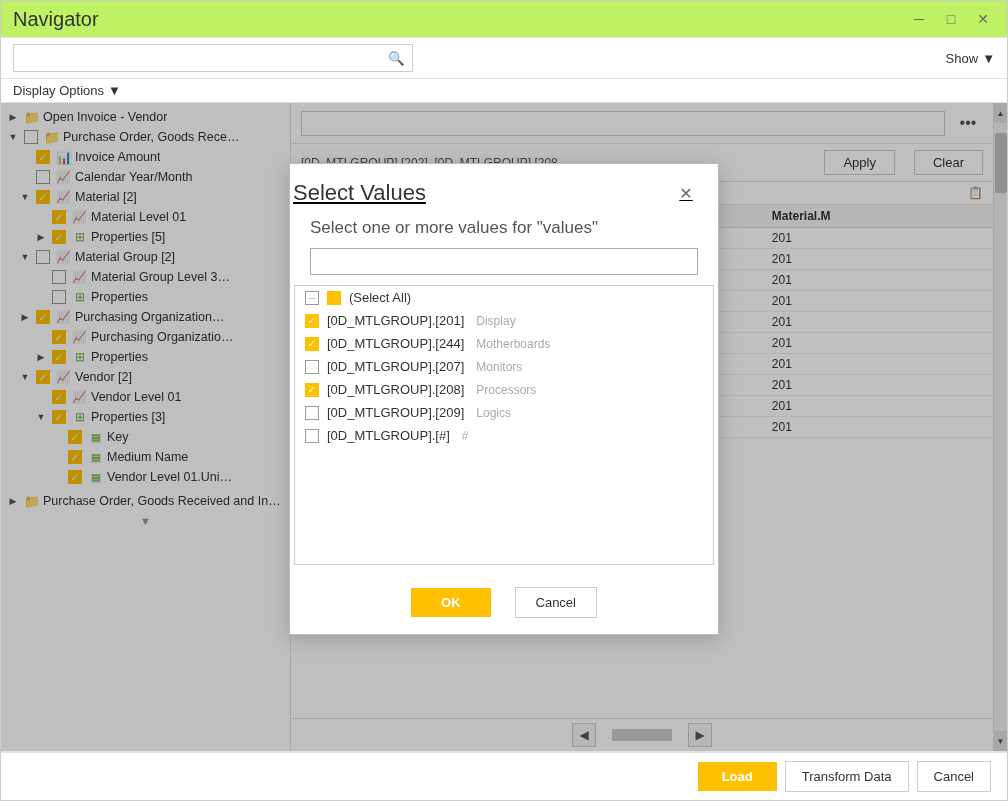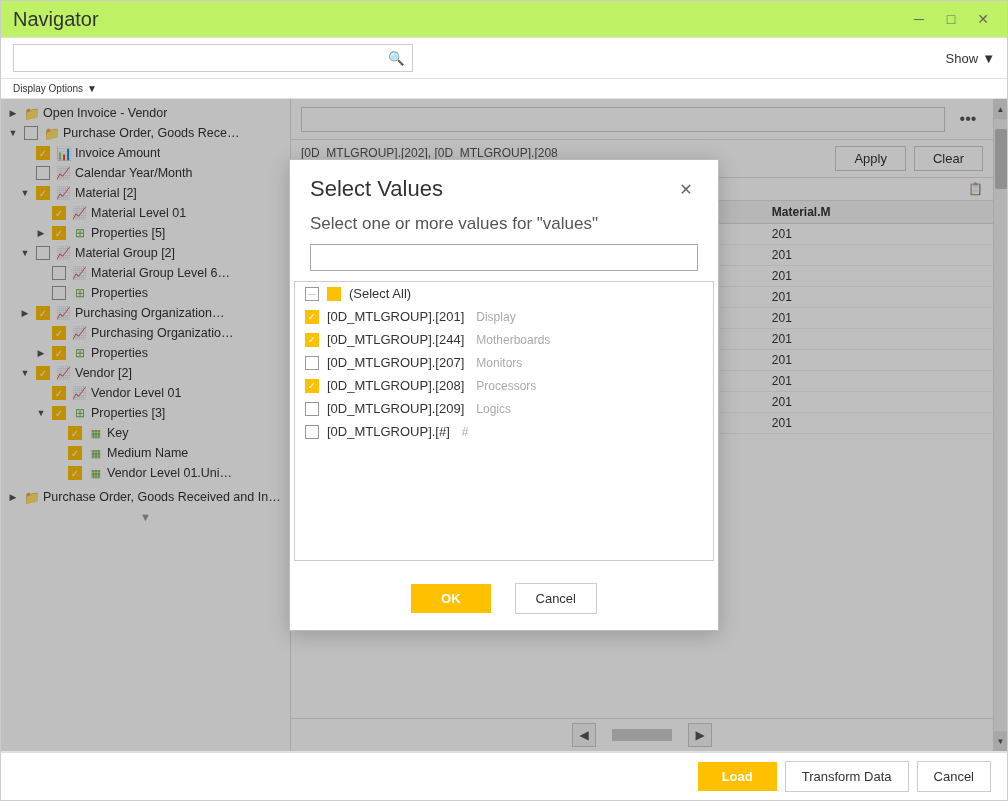--- a/index.html
+++ b/index.html
@@ -95,21 +95,21 @@
     }
 
     .display-options-bar {
       padding: 4px 12px;
       border-bottom: 1px solid #e0e0e0;
     }
     .display-options-btn {
       background: transparent;
       border: none;
       cursor: pointer;
-      font-size: 10px;
+      font-size: 13px;
       color: #333;
       display: flex;
       align-items: flex-end;
       gap: 4px;
     }
 
     .main-content {
       display: flex;
       flex: 1;
       overflow: hidden;
@@ -207,23 +207,23 @@
       cursor: pointer;
       font-size: 16px;
       color: #555;
       display: flex;
       align-items: center;
       justify-content: center;
     }
 
     .filter-bar {
       display: flex;
-      align-items: flex-start;
+      align-items: center;
       padding: 6px 10px;
-      gap: 8px;
+      gap: 19px;
       border-bottom: 1px solid #e0e0e0;
     }
     .filter-tag {
       display: flex;
       align-items: center;
       gap: 4px;
       font-size: 12px;
       color: #555;
       flex: 1;
       overflow: hidden;
@@ -388,21 +388,22 @@
       width: 430px;
       border: 1px solid #bbb;
       box-shadow: 0 4px 20px rgba(0,0,0,0.2);
       display: flex;
       flex-direction: column;
     }
     .modal-header {
       display: flex;
       align-items: center;
       justify-content: space-between;
-      padding: 16px 20px 8px 20px;
+      padding: 16px 20px 8px 3px;
+      text-decoration: underline;
     }
     .modal-title {
       font-size: 22px;
       font-weight: 300;
       color: #333;
     }
     .modal-close {
       width: 24px;
       height: 24px;
       border: none;
@@ -593,21 +594,21 @@
           <span class="tree-expand">▼</span>
           <span class="tree-checkbox partial"></span>
           <span class="tree-icon" style="color:#ffc000;font-size:12px;">📈</span>
           <span class="tree-label">Material Group [2]</span>
         </div>
 
         <div class="tree-item tree-indent-2">
           <span class="tree-expand"></span>
           <span class="tree-checkbox" style="border:1px solid #999;width:14px;height:14px;display:inline-block;"></span>
           <span class="tree-icon" style="color:#ffc000;font-size:12px;">📈</span>
-          <span class="tree-label">Material Group Level 6…</span>
+          <span class="tree-label">Material Group Level 3…</span>
         </div>
 
         <div class="tree-item tree-indent-2">
           <span class="tree-expand"></span>
           <span class="tree-checkbox" style="border:1px solid #999;width:14px;height:14px;display:inline-block;"></span>
           <span class="tree-icon" style="color:#70ad47;font-size:12px;">⊞</span>
           <span class="tree-label">Properties</span>
         </div>
 
         <div class="tree-item tree-indent-1">

